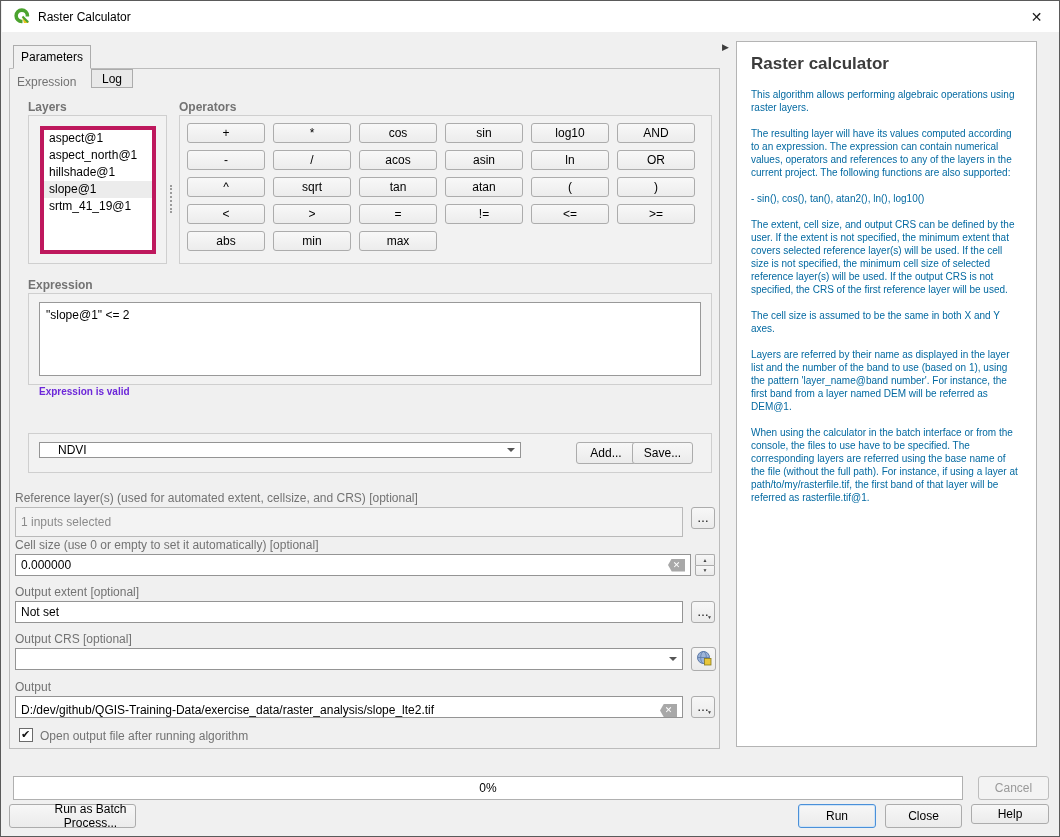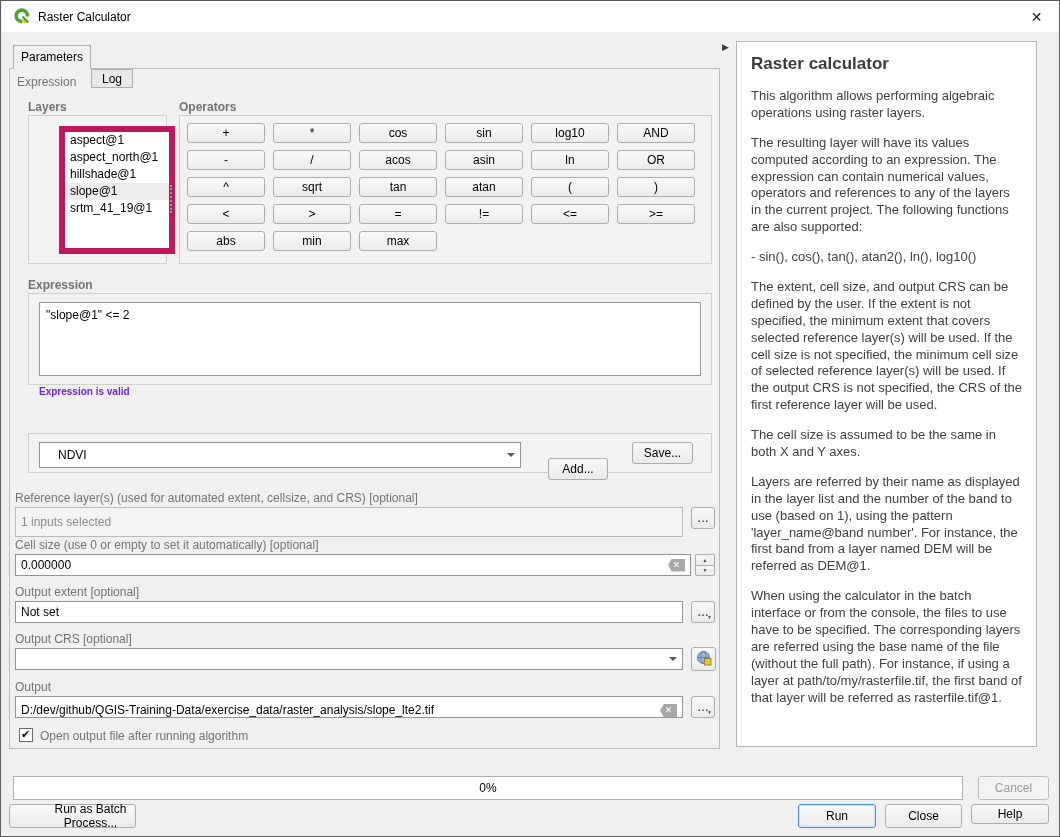--- a/index.html
+++ b/index.html
@@ -17,21 +17,21 @@
   .tab { position:absolute; background:#f0f0f0; border:1px solid #acacac; display:flex; align-items:center; justify-content:center; font-size:12px; }
   .tab.active { left:12px; top:44px; width:78px; height:24px; border-bottom:1px solid #f0f0f0; z-index:3; }
   .tab.inactive { left:90px; top:48px; width:42px; height:19px; background:#e9e9e9; z-index:1;margin-top:20px; }
 
   .panel-bg { position:absolute; left:8px; top:67px; width:711px; height:681px; border:1px solid #bcbcbc; background:#f0f0f0; z-index:0; }
 
   .lbl { position:absolute; font-size:12px; color:#737373; white-space:nowrap; }
   .b { font-weight:bold; }
 
   .sunken { position:absolute; border:1px solid #cfcfcf; background:#f2f2f2; }
-  .listbox { position:absolute; background:#fff; border:6px solid #be185d; overflow:hidden;margin-left:19px; }
+  .listbox { position:absolute; background:#fff; border:4px solid #be185d; overflow:hidden; }
   .list-item { height:17px; line-height:17px; padding-left:5px; font-size:12px; white-space:nowrap; }
   .list-item.selected { background:#ececec; }
 
   .op-grid { position:absolute; left:186px; top:122px; display:flex; flex-direction:column; gap:7px; }
   .op-row { display:flex; gap:8px; }
   .op-btn { width:78px; height:20px; background:linear-gradient(#f8f8f8,#ececec); border:1px solid #acacac; border-radius:3px; font-size:12px; font-family:inherit; display:flex; align-items:center; justify-content:center; cursor:pointer; }
 
   .textarea { position:absolute; background:#fff; border:1px solid #999; padding:5px 6px; font-size:12px; }
   .valid { position:absolute; font-weight:bold; color:#6d28d9; font-size:10px; }
 
@@ -52,21 +52,21 @@
   .spin-btn.down { border-radius:0 0 2px 2px; }
 
   .checkbox { position:absolute; left:18px; top:727px; width:14px; height:14px; background:#fff; border:1px solid #6b6b6b; }
   .checkbox.checked::after { content:"✔"; position:absolute; left:1px; top:-1px; font-size:11px; color:#111; }
 
   .splitter-dots { position:absolute; left:169px; top:184px; width:2px; height:28px; border-left:2px dotted #9b9b9b; }
   .collapse-arrow { position:absolute; left:721px; top:41px; font-size:9px; color:#3c3c3c; cursor:pointer; }
 
   .help { position:absolute; left:735px; top:40px; width:301px; height:706px; background:#fff; border:1px solid #b4b4b4; padding:10px 14px; overflow:hidden; }
   .help h1 { font-size:17px; color:#3c3c3c; margin:2px 0 14px; font-weight:bold; }
-  .help p { margin:0 0 13px; font-size:13px; line-height:1.3; color:#404040; }
+  .help p { margin:0 0 13px; font-size:10px; line-height:1.3; color:#0369a1; }
 
   .progress { position:absolute; left:12px; top:775px; width:950px; height:24px; background:#fff; border:1px solid #b0b0b0; display:flex; align-items:center; justify-content:center; font-size:12px; }
 </style>
 </head>
 <body>
 
 <div class="dialog">
 
   <div class="titlebar">
     <span class="app-icon">
@@ -143,25 +143,25 @@
       </div>
     </div>
 
   <div class="lbl b" style="left:27px;top:277px;">Expression</div>
   <div class="sunken" style="left:27px;top:292px;width:684px;height:92px;"></div>
   <div class="textarea" style="left:38px;top:301px;width:662px;height:74px;">"slope@1" &lt;= 2</div>
   <div class="valid" style="left:38px;top:385px;">Expression is valid</div>
 
   <div class="lbl b" style="left:27px;top:437px;">Predefined expressions</div>
   <div class="sunken" style="left:27px;top:432px;width:684px;height:40px;"></div>
-  <div class="inp" style="left:38px;top:441px;width:482px;height:26px;padding-left:18px;">
+  <div class="inp" style="left:38px;top:441px;width:482px;height:16px;padding-left:18px;">
     <span>NDVI</span>
     <span class="caret"></span>
   </div>
-  <button class="btn" style="left:547px;top:441px;width:60px;height:22px;margin-top:16px;">Add...</button>
+  <button class="btn" style="left:575px;top:441px;width:60px;height:22px;">Add...</button>
   <button class="btn" style="left:631px;top:441px;width:61px;height:22px;">Save...</button>
 
   <div class="lbl" style="left:14px;top:490px;">Reference layer(s) (used for automated extent, cellsize, and CRS) [optional]</div>
   <div class="inp disabled" style="left:14px;top:506px;width:668px;height:30px;">1 inputs selected</div>
   <button class="btn" style="left:690px;top:506px;width:24px;height:22px;">
     <span>…</span>
   </button>
 
   <div class="lbl" style="left:14px;top:537px;">Cell size (use 0 or empty to set it automatically) [optional]</div>
   <div class="inp" style="left:14px;top:553px;width:676px;height:22px;">

